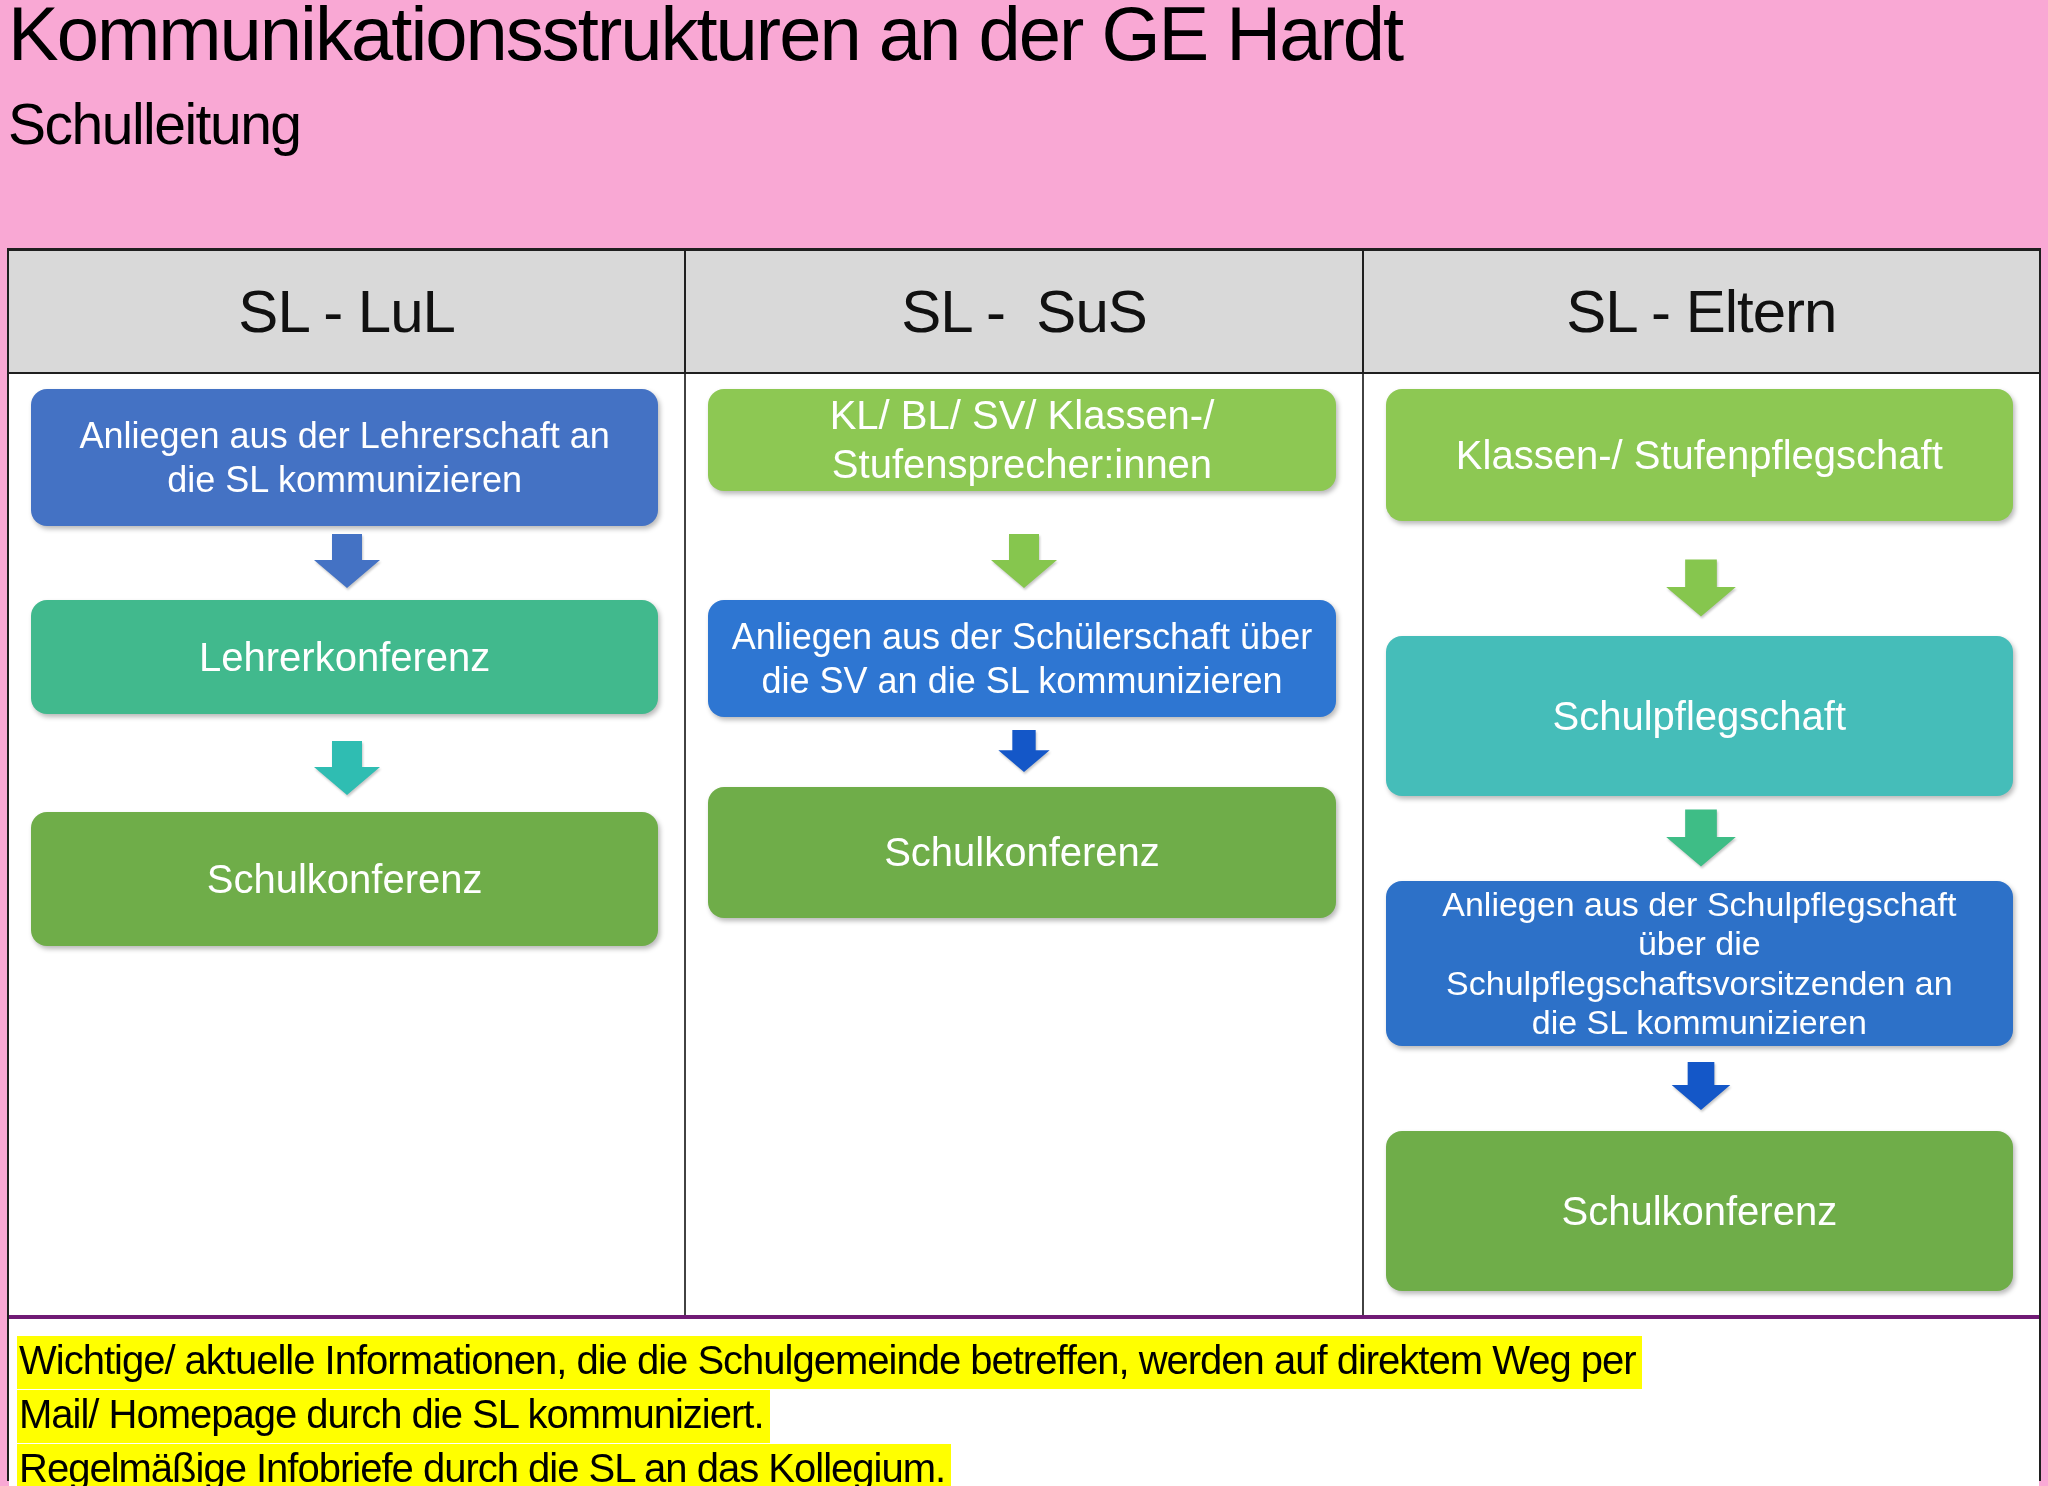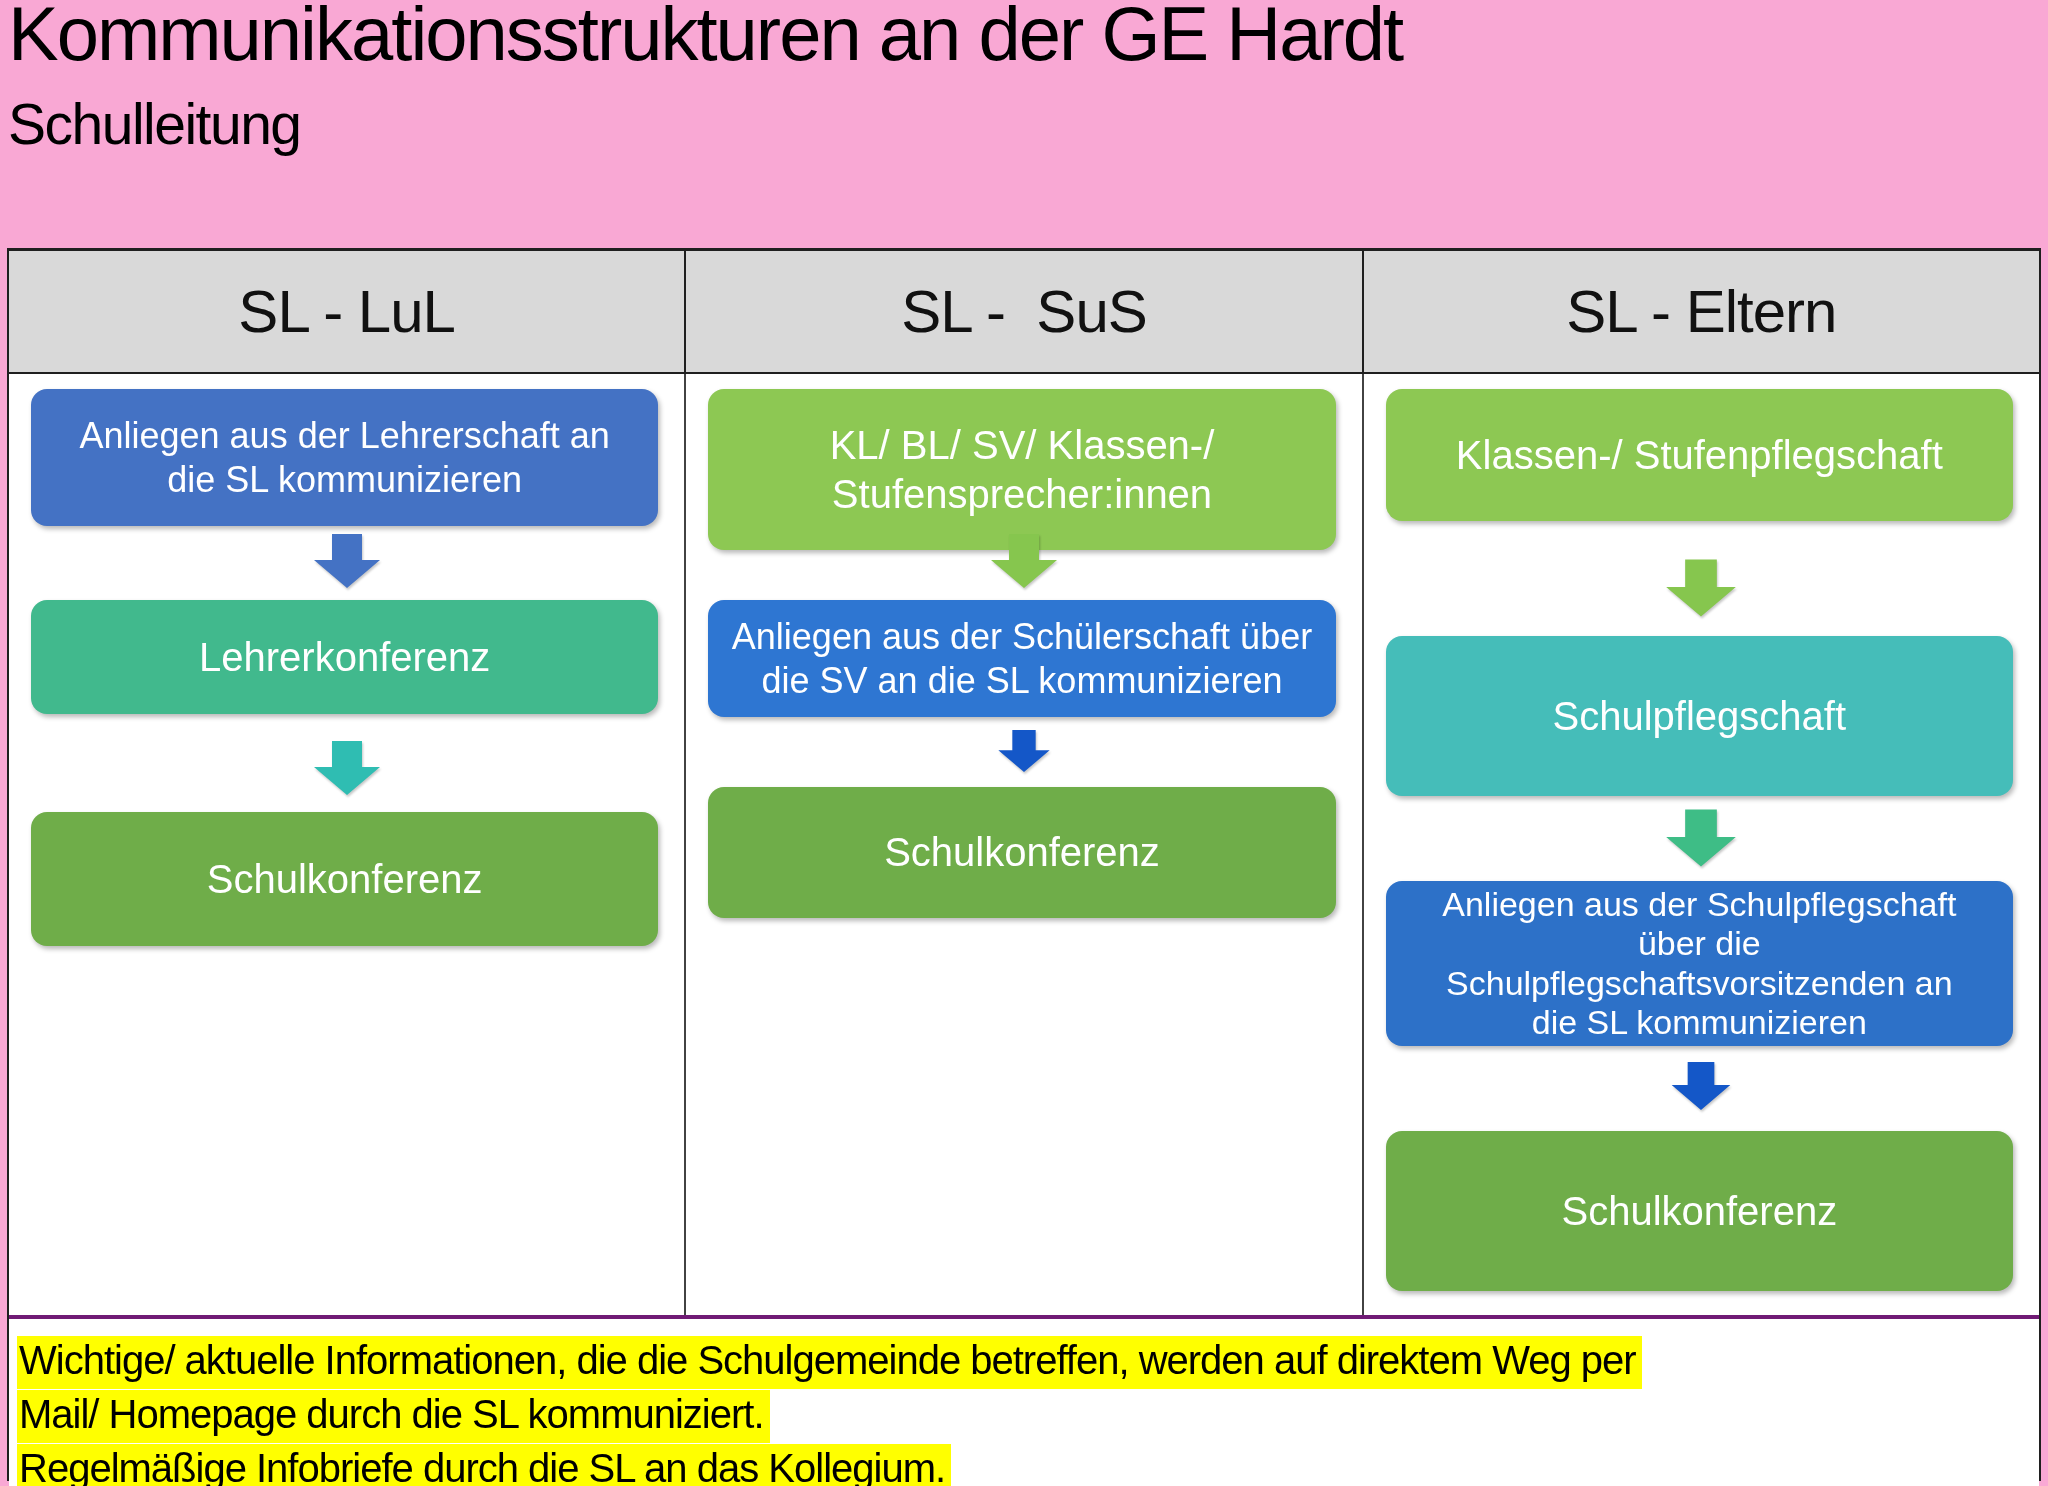--- a/index.html
+++ b/index.html
@@ -97,21 +97,21 @@
           <path class="f-blue-soft" d="M21 0 H51 V26 H69 L36 54 L3 26 H21 Z"></path>
         </svg>
         <div class="box c-emerald fs40" style="top:226px;height:114px;">Lehrerkonferenz</div>
         <svg class="arrow" style="top:367px;" width="72" height="54" viewBox="0 0 72 54">
           <path class="f-cyan" d="M21 0 H51 V26 H69 L36 54 L3 26 H21 Z"></path>
         </svg>
         <div class="box c-green fs40" style="top:438px;height:134px;">Schulkonferenz</div>
       </div>
 
       <div class="col">
-        <div class="box c-lime fs40" style="top:15px;height:161px;text-align:center;">KL/ BL/ SV/ Klassen-/
+        <div class="box c-lime fs40" style="top:15px;height:102px;text-align:center;">KL/ BL/ SV/ Klassen-/
 Stufensprecher:innen</div>
         <svg class="arrow" style="top:160px;" width="72" height="54" viewBox="0 0 72 54">
           <path class="f-lime" d="M21 0 H51 V26 H69 L36 54 L3 26 H21 Z"></path>
         </svg>
         <div class="box c-blue-bright fs36" style="top:226px;height:117px;">Anliegen aus der Schülerschaft über
 die SV an die SL kommunizieren</div>
         <svg class="arrow" style="top:353px;" width="56" height="48" viewBox="0 0 72 54">
           <path class="f-darkblue" d="M21 0 H51 V26 H69 L36 54 L3 26 H21 Z"></path>
         </svg>
         <div class="box c-green fs40" style="top:413px;height:131px;">Schulkonferenz</div>

